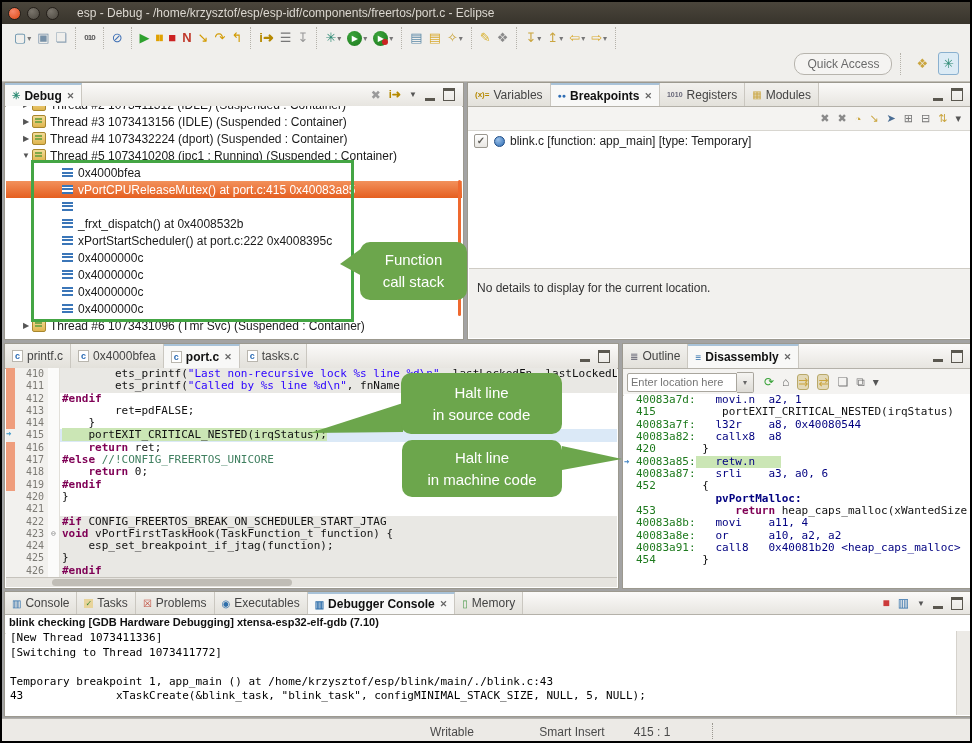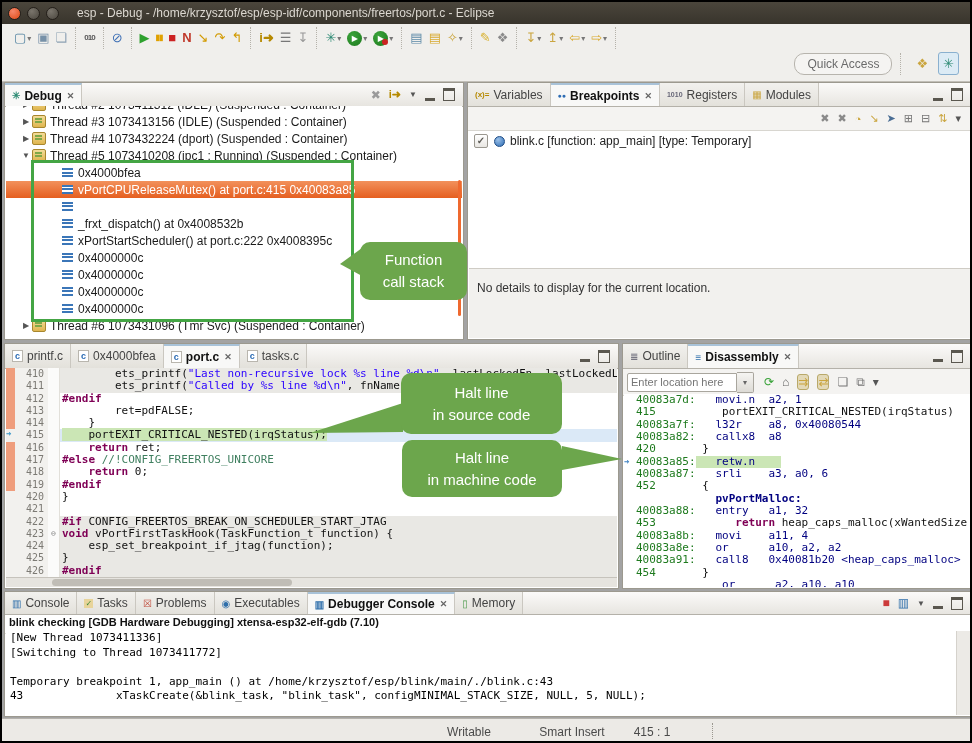--- a/index.html
+++ b/index.html
@@ -469,27 +469,25 @@
     <div id="dasm-code">
         <div class="dline"><span class="dgut"></span><span class="tok-addr">40083a7d:</span><span class="tok-asm">   movi.n  a2, 1</span></div>
         <div class="dline"><span class="dgut"></span><span class="tok-addr">415</span><span class="tok-p">          portEXIT_CRITICAL_NESTED(irqStatus)</span></div>
         <div class="dline"><span class="dgut"></span><span class="tok-addr">40083a7f:</span><span class="tok-asm">   l32r    a8, 0x40080544</span></div>
         <div class="dline"><span class="dgut"></span><span class="tok-addr">40083a82:</span><span class="tok-asm">   callx8  a8</span></div>
         <div class="dline"><span class="dgut"></span><span class="tok-addr">420</span><span class="tok-p">       }</span></div>
         <div class="dline"><span class="dgut">➜</span><span class="tok-addr">40083a85:</span><span class="tok-asmhl">   retw.n</span></div>
         <div class="dline"><span class="dgut"></span><span class="tok-addr">40083a87:</span><span class="tok-asm">   srli    a3, a0, 6</span></div>
         <div class="dline"><span class="dgut"></span><span class="tok-addr">452</span><span class="tok-p">       {</span></div>
         <div class="dline"><span class="dgut"></span><span class="tok-lbl">            pvPortMalloc:</span></div>
-        <div class="dline"><span class="dgut"></span><span class="tok-addr">40083a88:</span><span class="tok-asm">   entry   a1, 32</span></div>
         <div class="dline"><span class="dgut"></span><span class="tok-addr">453</span><span class="tok-p">            </span><span class="tok-kw">return</span><span class="tok-p"> heap_caps_malloc(xWantedSize</span></div>
         <div class="dline"><span class="dgut"></span><span class="tok-addr">40083a8b:</span><span class="tok-asm">   movi    a11, 4</span></div>
         <div class="dline"><span class="dgut"></span><span class="tok-addr">40083a8e:</span><span class="tok-asm">   or      a10, a2, a2</span></div>
         <div class="dline"><span class="dgut"></span><span class="tok-addr">40083a91:</span><span class="tok-asm">   call8   0x40081b20 &lt;heap_caps_malloc&gt;</span></div>
         <div class="dline"><span class="dgut"></span><span class="tok-addr">454</span><span class="tok-p">       }</span></div>
-        <div class="dline"><span class="dgut"></span><span class="tok-asm">             or      a2, a10, a10</span></div>
       </div>
   </div>
 
   <div id="console-panel" class="panel">
     <div class="tabbar" style="height:22px;">
       <div class="tab">
         <span class="tico" style="color:#2f6fab;">▥</span>
         <span>Console</span>
       </div>
       <div class="tab">
@@ -526,21 +524,21 @@
         <div class="kline">[New Thread 1073411336]</div>
         <div class="kline">[Switching to Thread 1073411772]</div>
         <div class="kline"></div>
         <div class="kline">Temporary breakpoint 1, app_main () at /home/krzysztof/esp/blink/main/./blink.c:43</div>
         <div class="kline">43              xTaskCreate(&amp;blink_task, "blink_task", configMINIMAL_STACK_SIZE, NULL, 5, NULL);</div>
       </div>
     <div id="console-vscroll"></div>
   </div>
 
   <div id="statusbar">
-    <span class="sb-item" style="left:437px;width:60px;text-align:center;">Writable</span>
+    <span class="sb-item" style="left:420px;width:60px;text-align:center;">Writable</span>
     <span class="sb-item" style="left:530px;width:80px;text-align:center;">Smart Insert</span>
     <span class="sb-item" style="left:620px;width:60px;text-align:center;">415 : 1</span>
     <span class="sb-dots" style="left:710px;"></span>
   </div>
 
   <div class="callout" style="left:358px;top:240px;width:107px;height:58px;">
     <span>Function</span>
     <span>call stack</span>
   </div>
   <svg class="callout-tail" style="left:336px;top:244px;" width="24" height="32">

